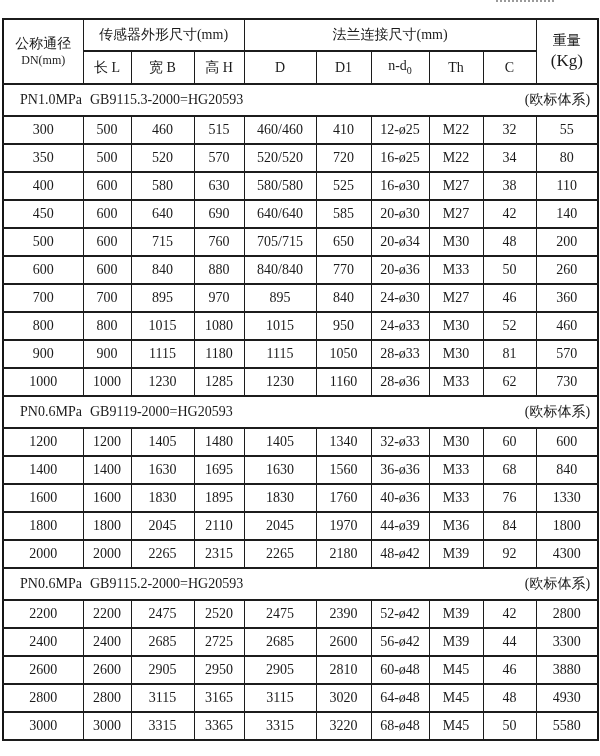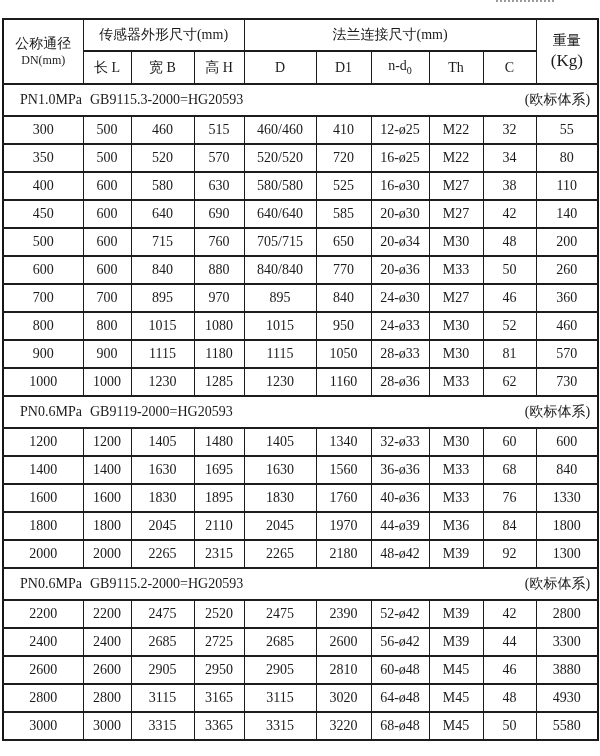--- a/index.html
+++ b/index.html
@@ -301,21 +301,21 @@
         <tr class="data-row">
           <td>2000</td>
           <td>2000</td>
           <td>2265</td>
           <td>2315</td>
           <td>2265</td>
           <td>2180</td>
           <td>48-ø42</td>
           <td>M39</td>
           <td>92</td>
-          <td>1300</td>
+          <td>4300</td>
         </tr>
         <tr class="section-row">
           <td colspan="10" class="section-cell">
             <div class="section-inner">
               <span class="pn">PN0.6MPa</span>
               <span class="std">GB9115.2-2000=HG20593</span>
               <span class="note">(欧标体系)</span>
             </div>
           </td>
         </tr>

